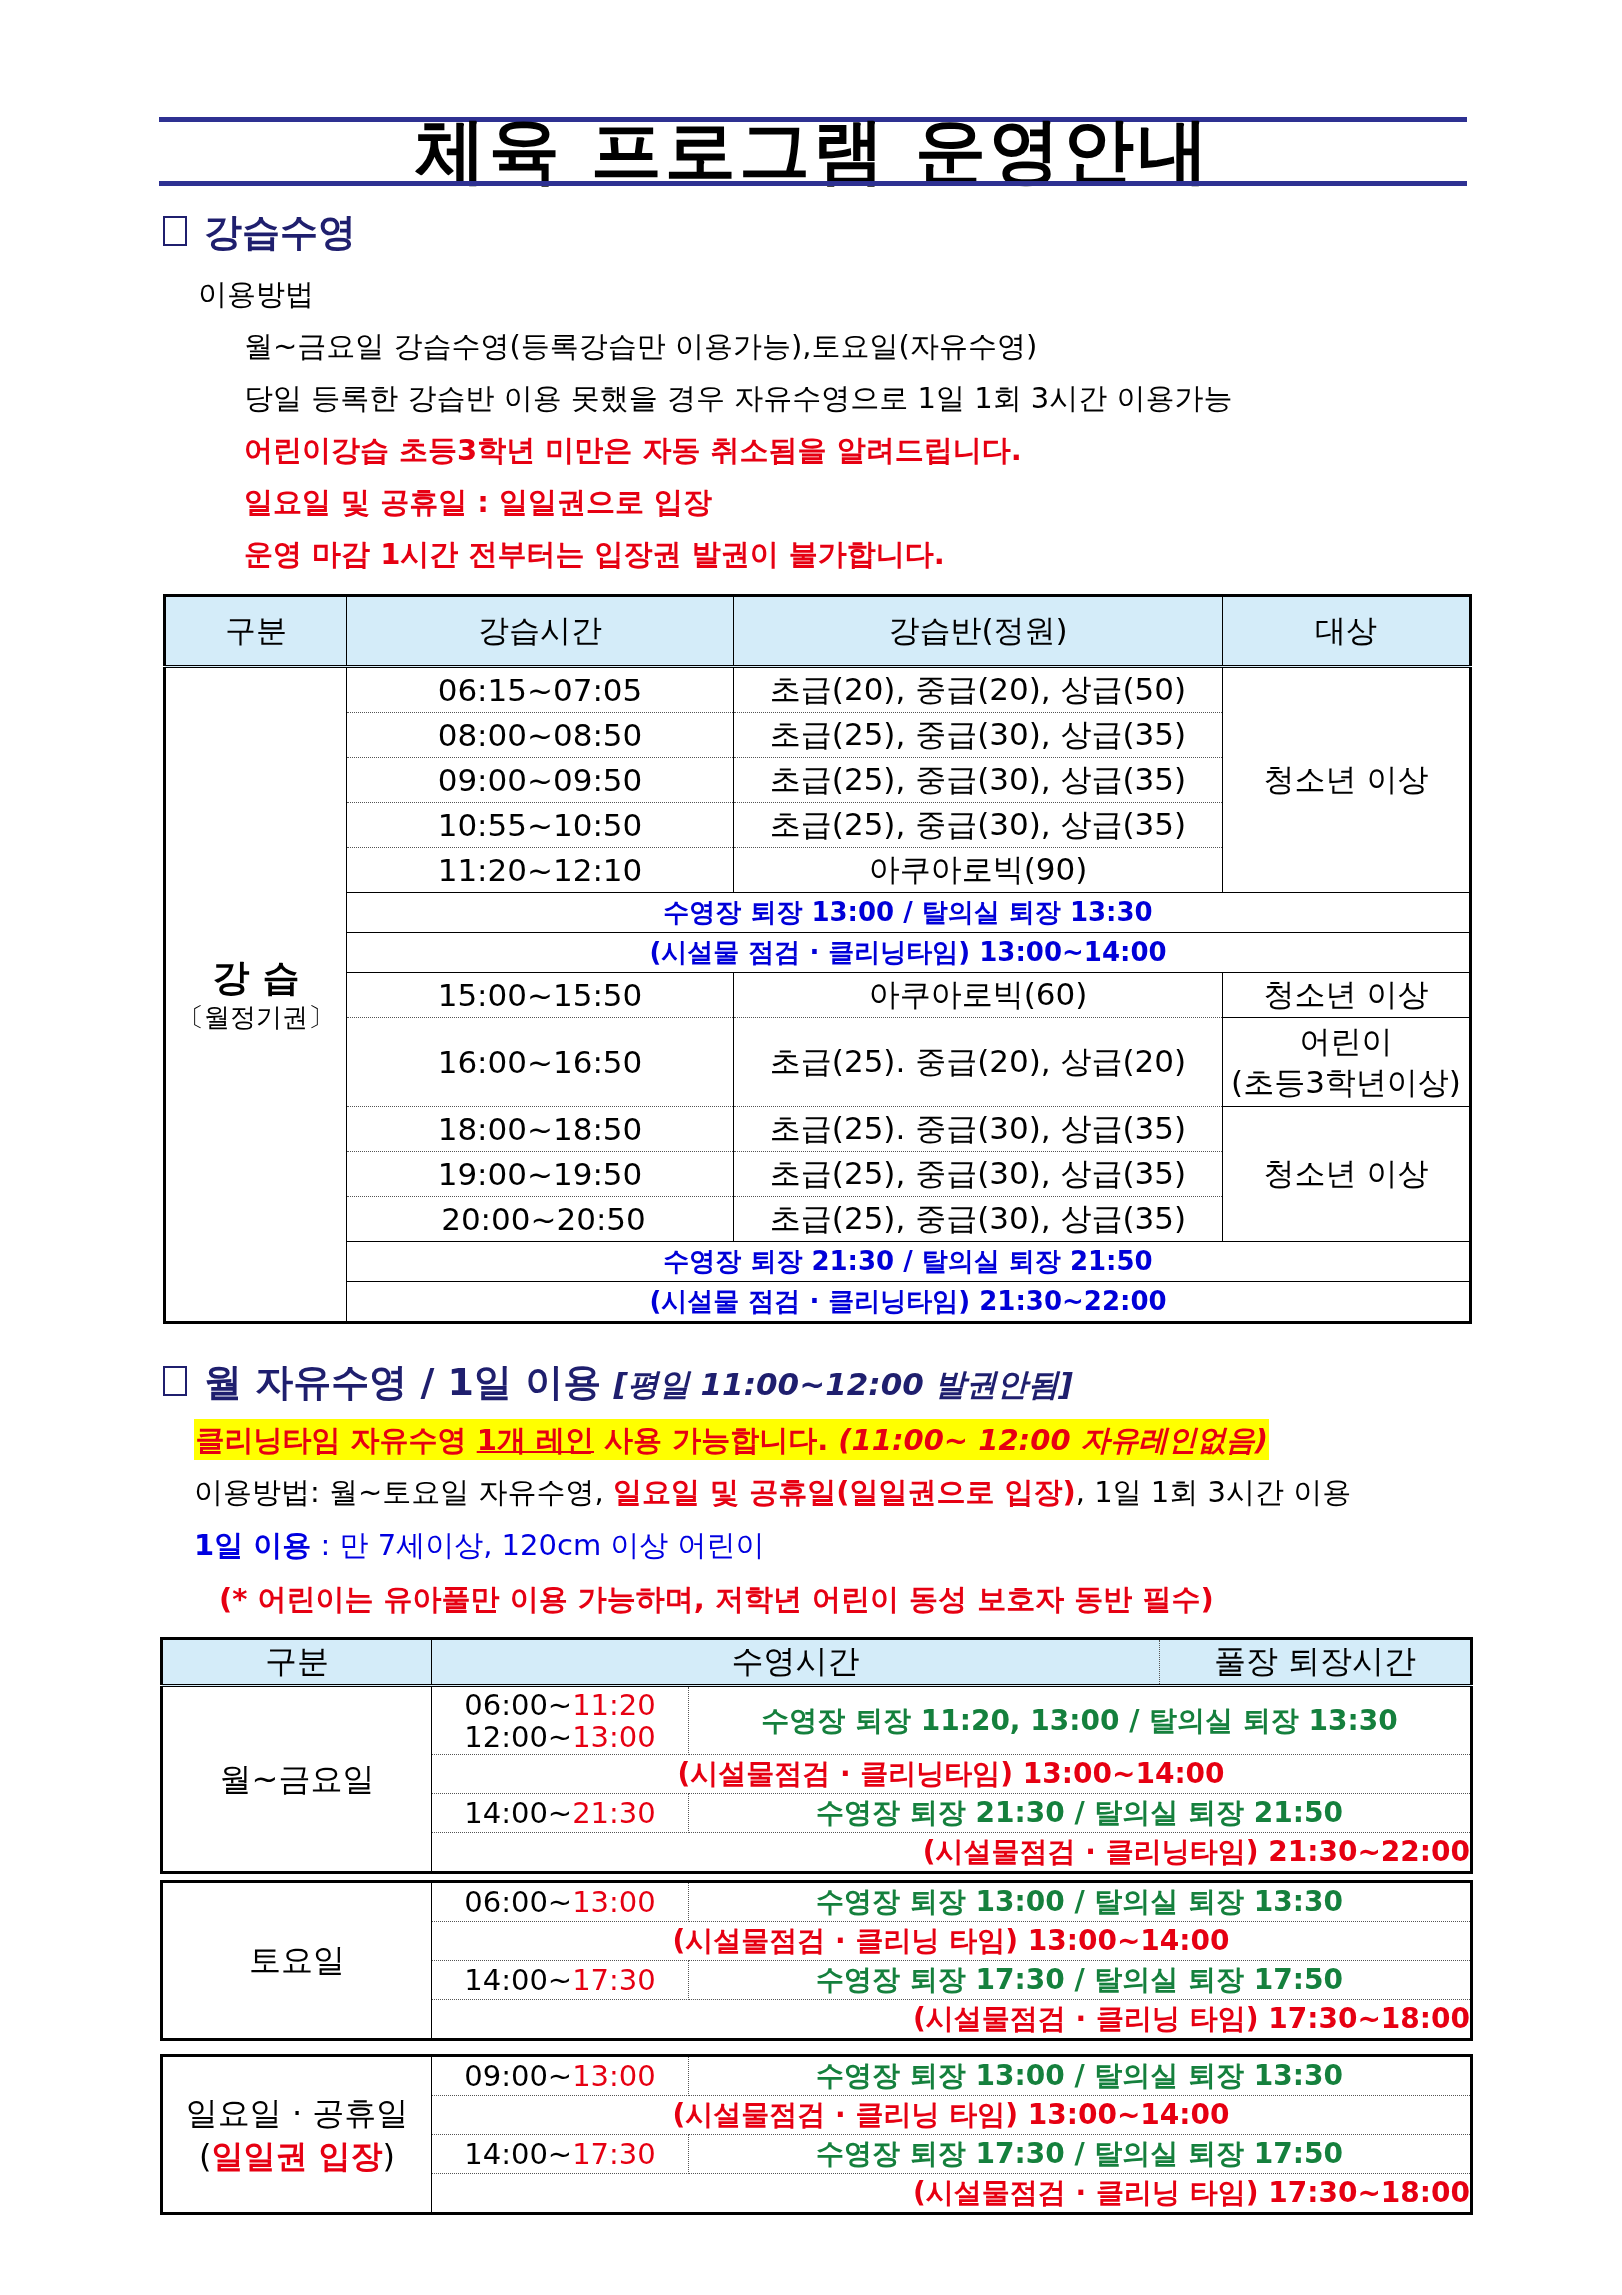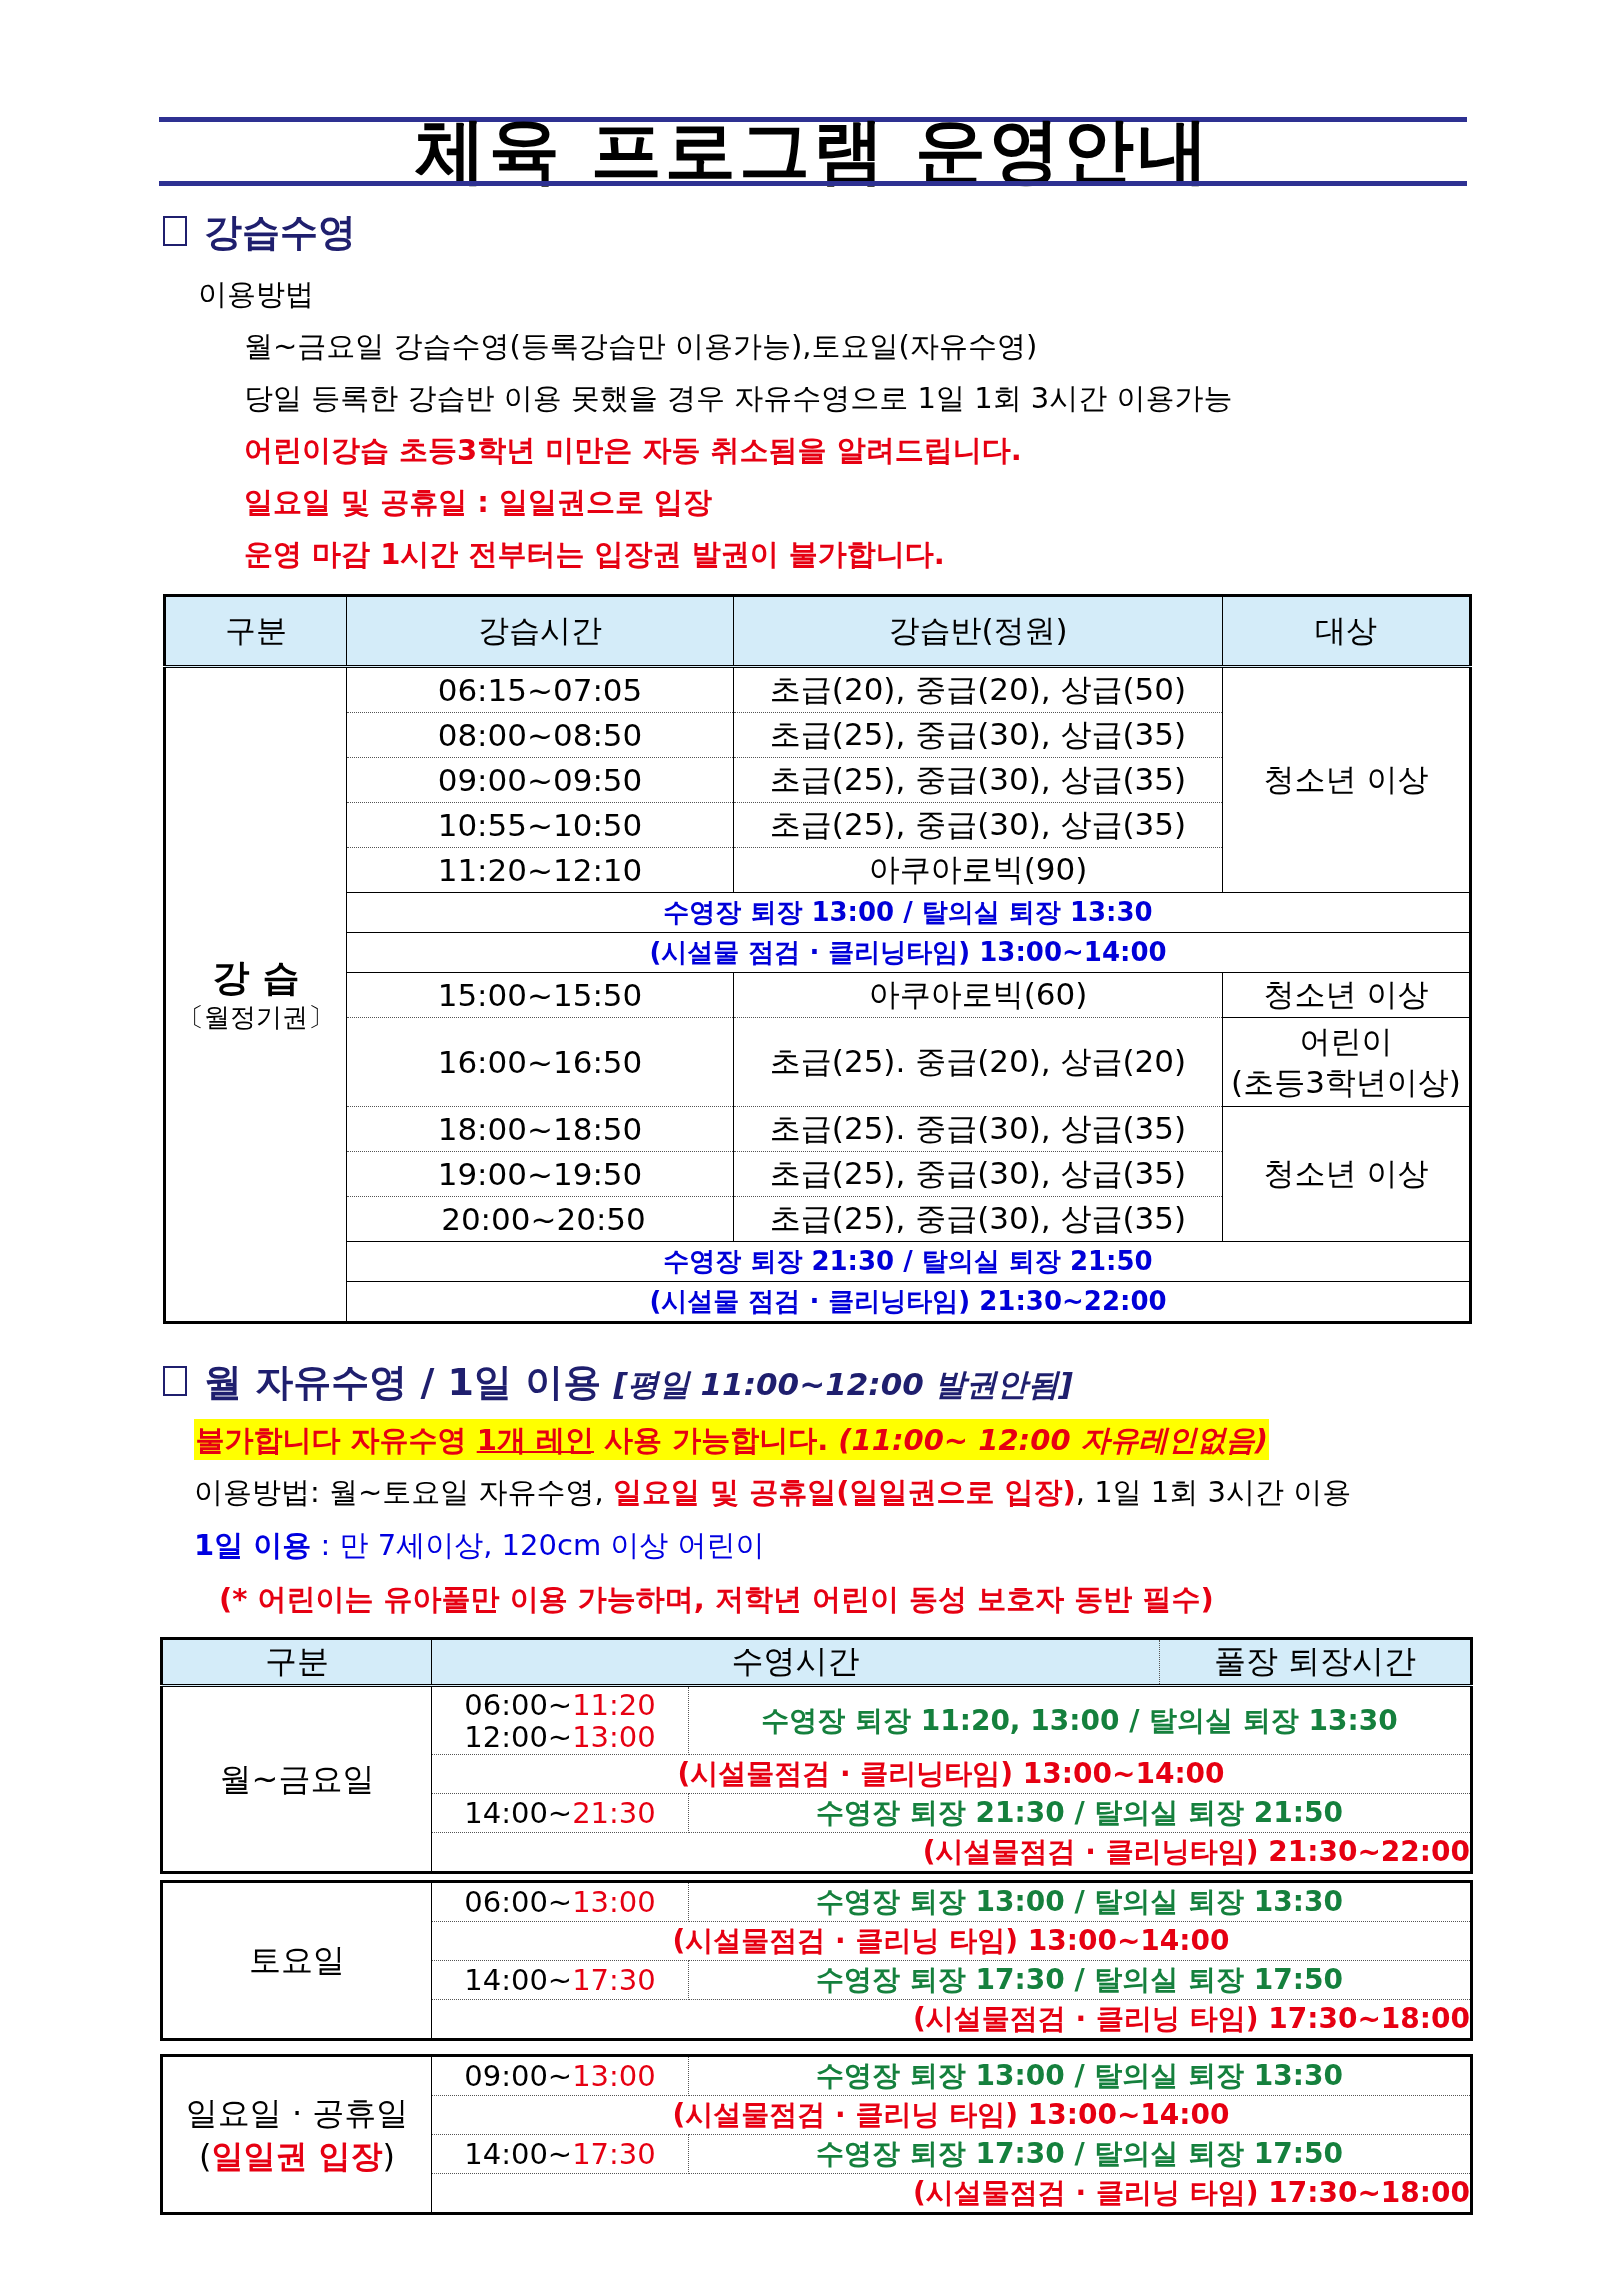--- a/index.html
+++ b/index.html
@@ -128,21 +128,21 @@
   <tr>
     <td colspan="3" class="note" style="border-bottom:none;">(시설물 점검 · 클리닝타임) 21:30~22:00</td>
   </tr>
 </tbody>
   </table>
 
 <div class="sec-head" style="top:1359px;">
   <span class="box"></span><span>월 자유수영 / 1일 이용</span><span class="note">[평일 11:00~12:00 발권안됨]</span>
 </div>
 <div class="line red bold hl" style="left:194px; top:1419px; padding:1.5px 1.5px;">
-  <span>불가합니다 자유수영 </span><u>1개 레인</u><span> 사용 가능합니다. </span><i>(11:00~ 12:00 자유레인없음)</i>
+  <span>클리닝타임 자유수영 </span><u>1개 레인</u><span> 사용 가능합니다. </span><i>(11:00~ 12:00 자유레인없음)</i>
 </div>
 <div class="line" style="left:194px; top:1473px;">
   <span>이용방법: 월~토요일 자유수영, </span><span class="red bold">일요일 및 공휴일(일일권으로 입장)</span><span>, 1일 1회 3시간 이용</span>
 </div>
 <div class="line blue" style="left:194px; top:1526px;">
   <span class="bold">1일 이용</span><span> : 만 7세이상, 120cm 이상 어린이</span>
 </div>
 <div class="line red bold" style="left:219px; top:1580px;">(* 어린이는 유아풀만 이용 가능하며, 저학년 어린이 동성 보호자 동반 필수)</div>
 
 <table class="t2" style="top:1637px;">

